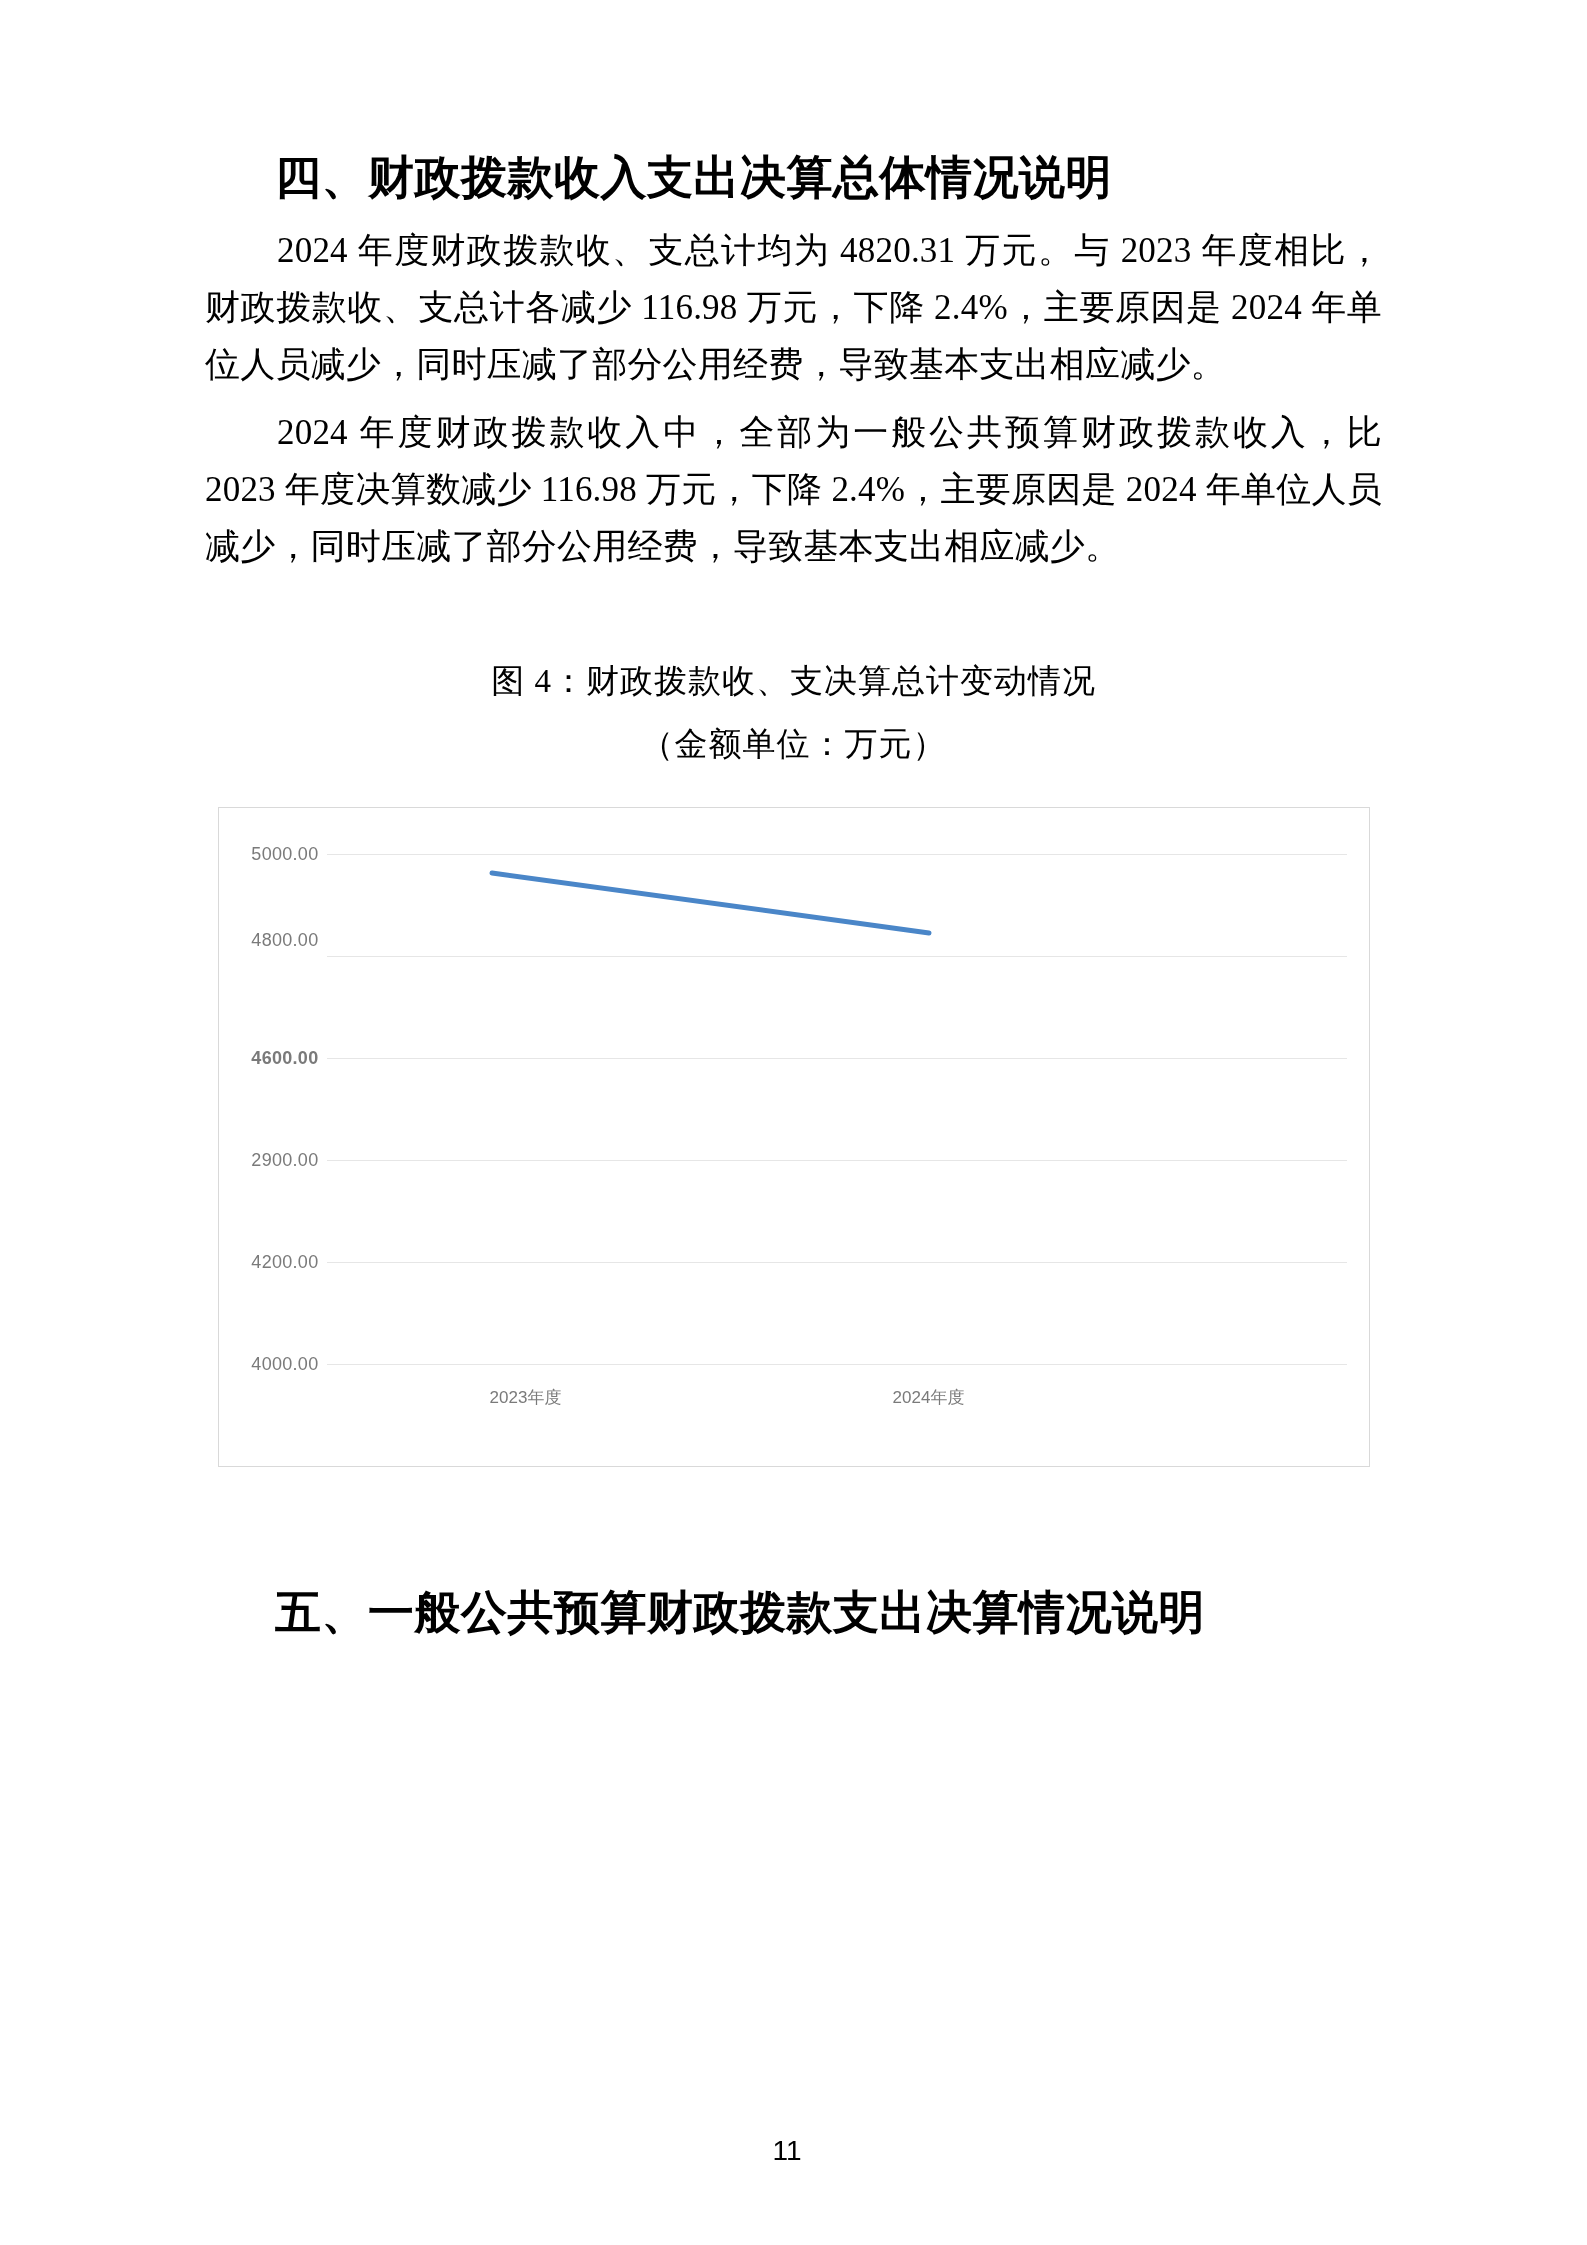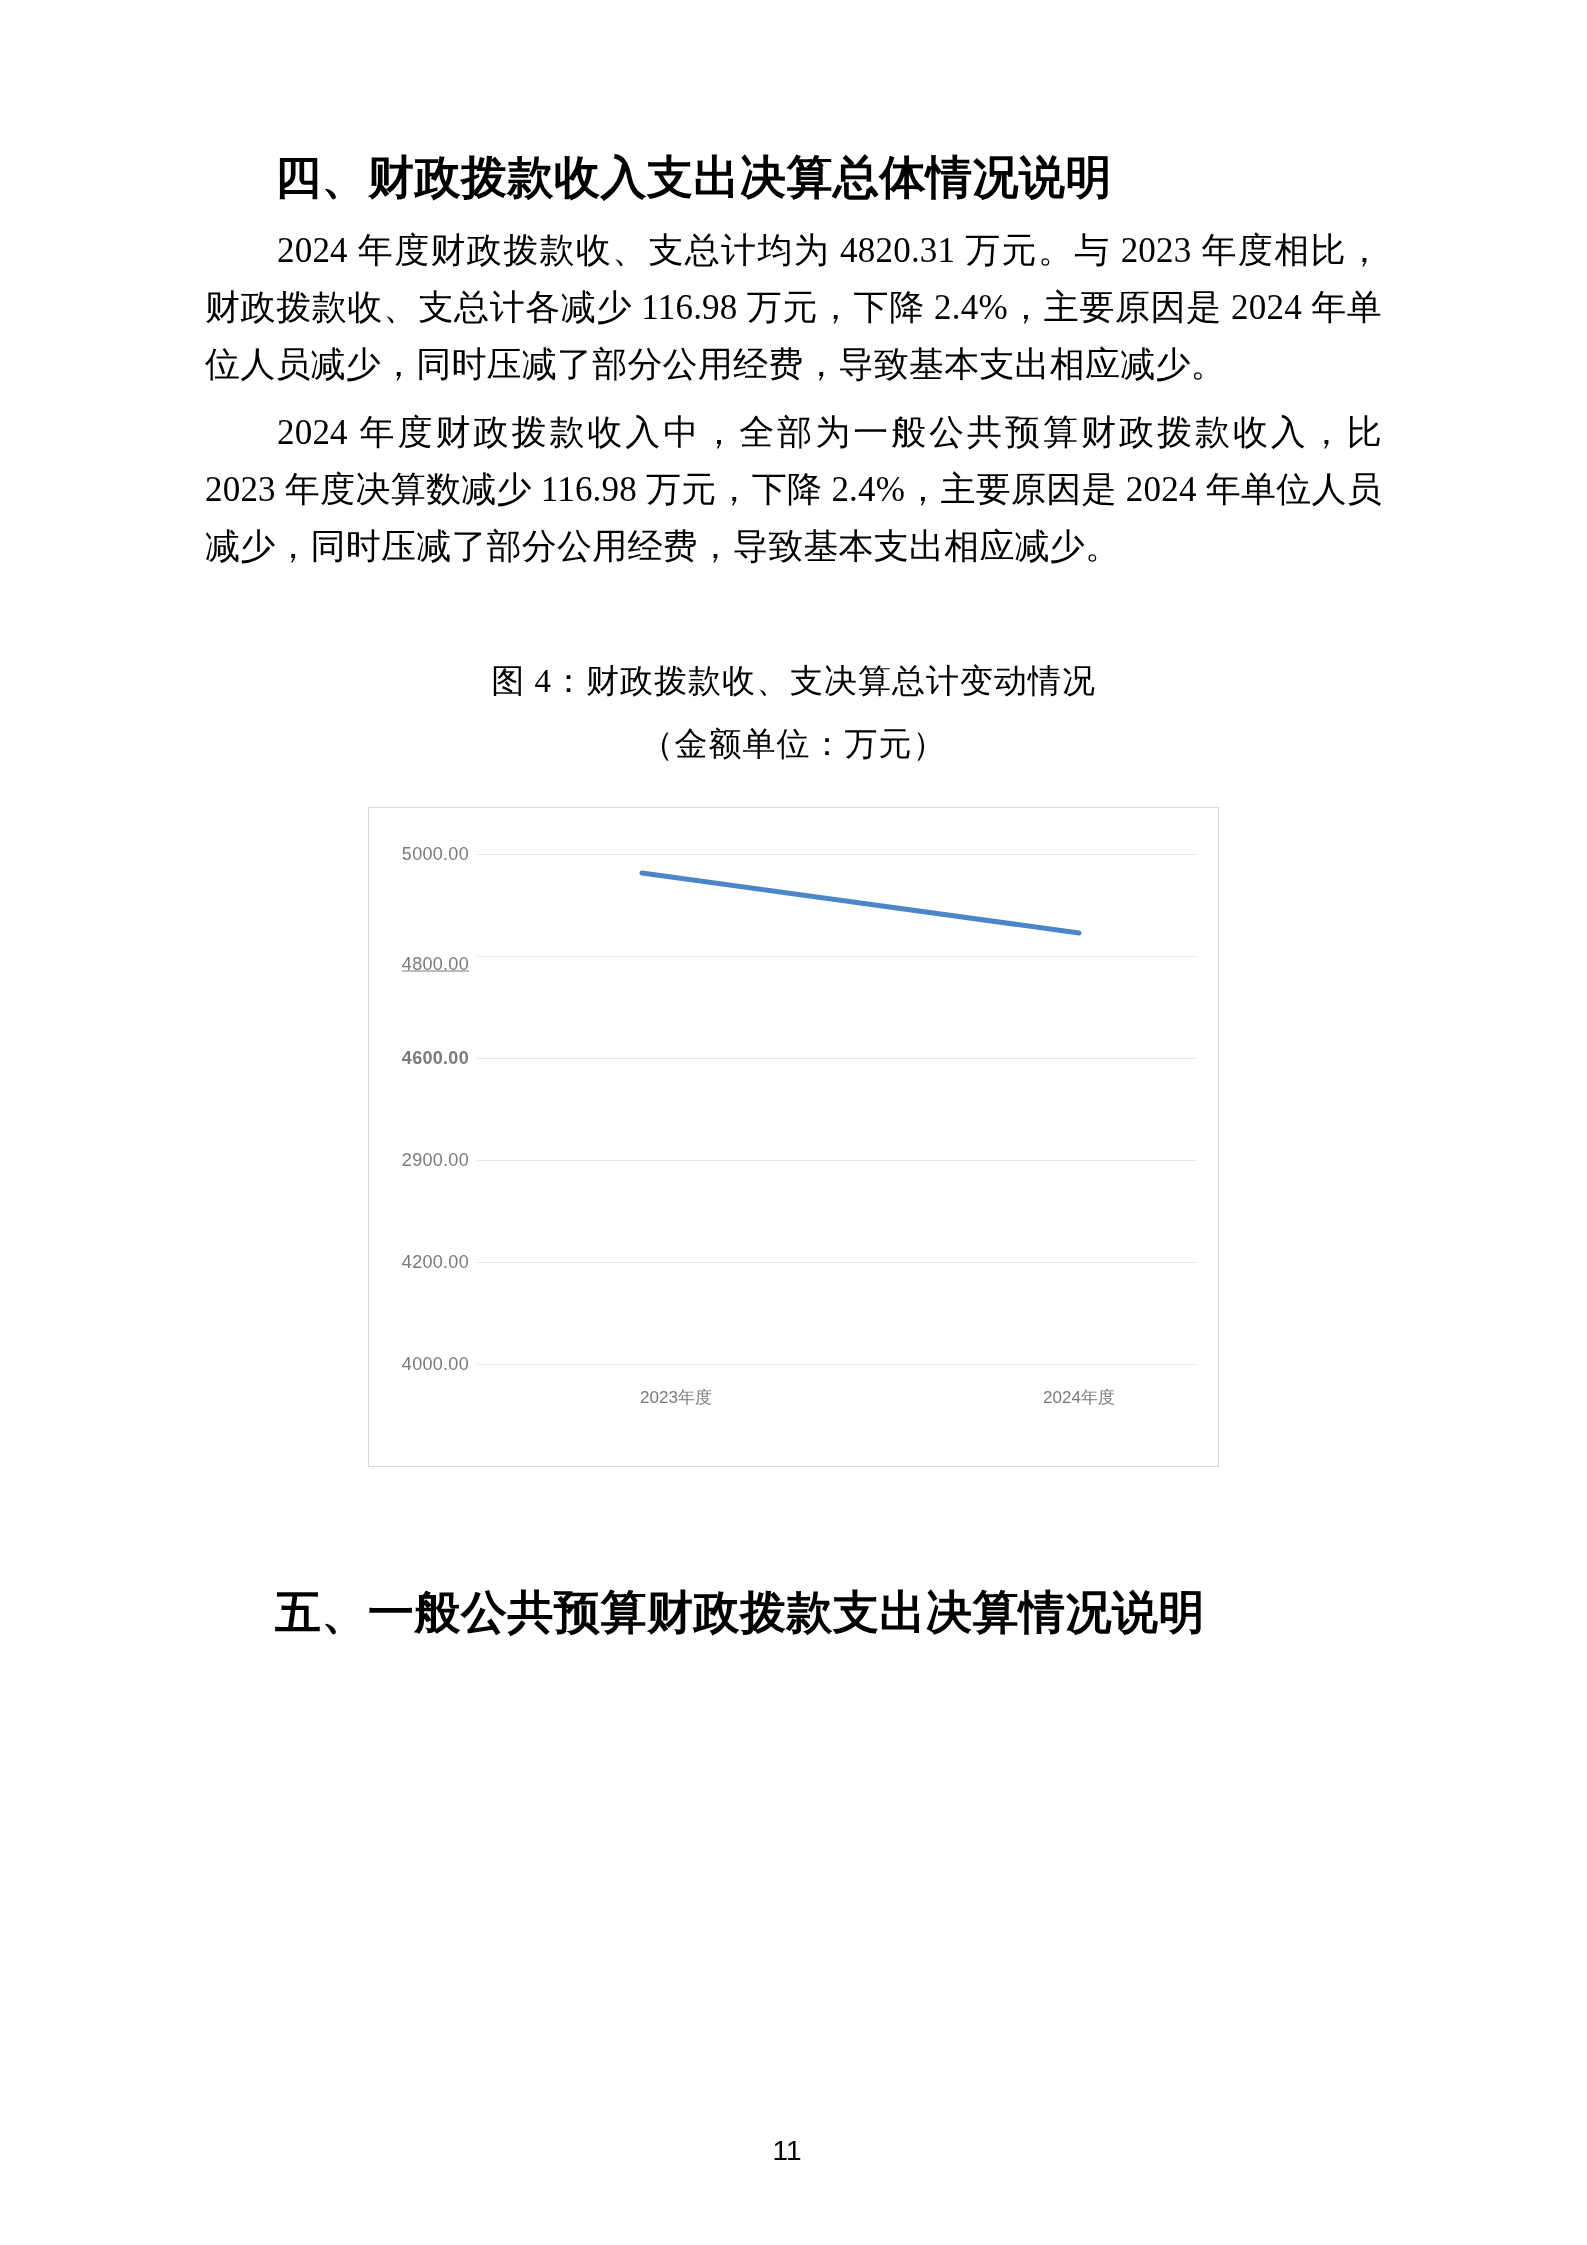--- a/index.html
+++ b/index.html
@@ -53,21 +53,21 @@
   .fig-sub {
     font-size: 33px;
     text-align: center;
     line-height: 1.6;
     margin: 10px 0 0 0;
     letter-spacing: 1px;
   }
 
   .chart-box {
     margin: 36px auto 0 auto;
-    width: 851px;
+    width: 1152px;
     height: 660px;
     border: 1px solid #d9d9d9;
     background: #ffffff;
     position: relative;
     box-sizing: border-box;
   }
   .chart-inner {
     position: absolute;
     left: 0; top: 0; right: 0; bottom: 0;
   }
@@ -135,21 +135,21 @@
     <div class="chart-inner">
 
       <div class="grid-line" style="top:46px;"></div>
       <div class="grid-line" style="top:148px;"></div>
       <div class="grid-line" style="top:250px;"></div>
       <div class="grid-line" style="top:352px;"></div>
       <div class="grid-line" style="top:454px;"></div>
       <div class="grid-line" style="top:556px;"></div>
 
       <div class="y-label" style="top:46px;">5000.00</div>
-      <div class="y-label" style="top:156px;text-decoration:underline;">4800.00</div>
+      <div class="y-label" style="top:132px;">4800.00</div>
       <div class="y-label" style="top:250px;font-weight:bold;">4600.00</div>
       <div class="y-label" style="top:352px;">2900.00</div>
       <div class="y-label" style="top:454px;">4200.00</div>
       <div class="y-label" style="top:556px;">4000.00</div>
 
       <svg class="series-svg" viewBox="0 0 960 660" preserveAspectRatio="none">
         <polyline points="273,65 710,125" fill="none" stroke="#4a86c8" stroke-width="5" stroke-linecap="round" stroke-linejoin="round"></polyline>
       </svg>
 
       <div class="x-label" style="left:273px; top:578px;margin-left:34px;">2023年度</div>

